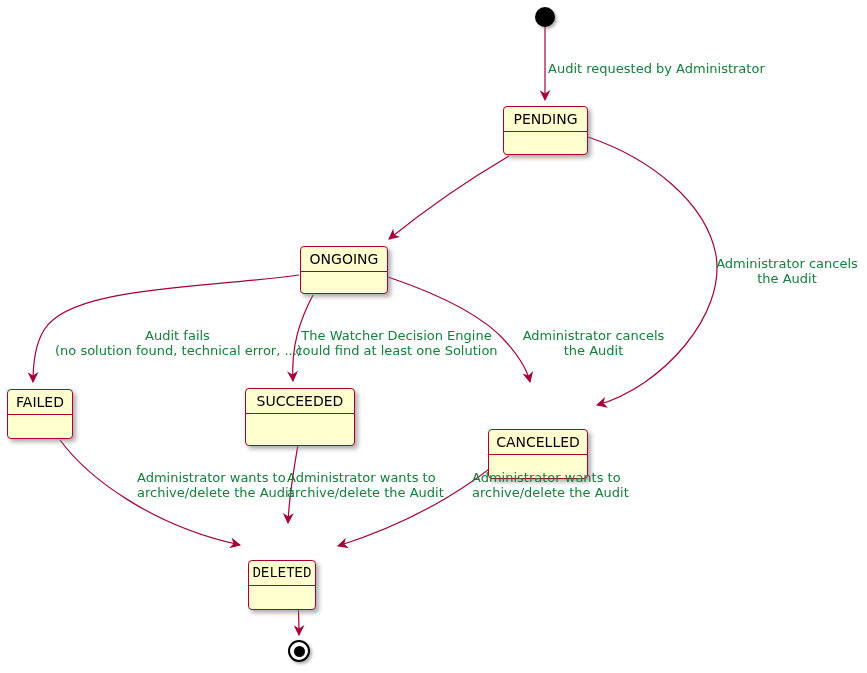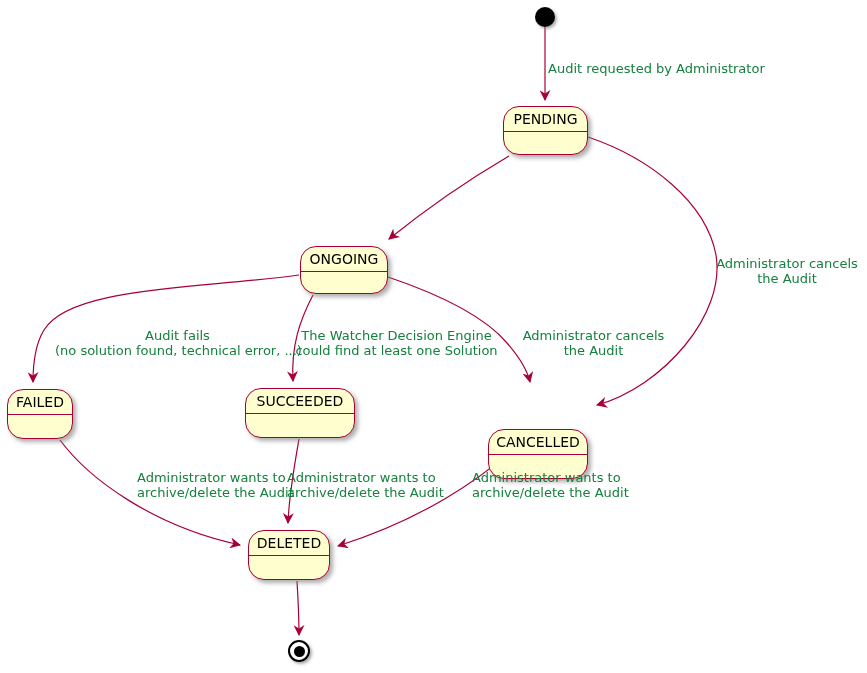--- a/index.html
+++ b/index.html
@@ -4,21 +4,21 @@
 <style>
   html,body{margin:0;padding:0;background:#ffffff;}
   #canvas{
     position:relative;width:867px;height:673px;background:#ffffff;overflow:hidden;
     font-family:"DejaVu Sans","Liberation Sans",sans-serif;color:#000;
   }
   #edges{position:absolute;left:0;top:0;width:867px;height:673px;}
   .edge{fill:none;stroke:#A80036;stroke-width:1.2px;}
   .state{
     position:absolute;box-sizing:border-box;background:#FEFECE;
-    border:1.5px solid #A80036;border-radius:16px;
+    border:1.5px solid #A80036;border-radius:4px;
     box-shadow:3px 3px 4px rgba(130,130,130,0.65);
   }
   .state .title{
     height:24px;display:flex;align-items:center;justify-content:center;
     font-size:14px;border-bottom:1.5px solid #A80036;padding:0 8px;white-space:nowrap;
   }
   .state .body{height:auto;}
   .edge-label{
     position:absolute;font-size:13px;line-height:15px;text-align:center;
     white-space:pre;color:#15803d;
@@ -72,31 +72,31 @@
   <div class="state" style="left:7px;top:389px;width:66px;height:50px;">
     <div class="title">FAILED</div>
     <div class="body"></div>
   </div>
 
   <div class="state" style="left:300px;top:246px;width:88px;height:48px;">
     <div class="title">ONGOING</div>
     <div class="body"></div>
   </div>
 
-  <div class="state" style="left:245px;top:388px;width:110px;height:50px;">
+  <div class="state" style="left:245px;top:388px;width:110px;height:58px;">
     <div class="title">SUCCEEDED</div>
     <div class="body"></div>
   </div>
 
   <div class="state" style="left:488px;top:389px;width:100px;height:50px;margin-top:40px;">
     <div class="title">CANCELLED</div>
     <div class="body"></div>
   </div>
 
-  <div class="state" style="left:248px;top:530px;width:82px;height:50px;">
+  <div class="state" style="left:248px;top:560px;width:68px;height:50px;font-family:Liberation Mono, monospace;">
     <div class="title">DELETED</div>
     <div class="body"></div>
   </div>
 
   <div class="edge-label left-align" style="left:548px;top:61px;">Audit requested by Administrator</div>
 
 
   <div class="edge-label" style="left:712px;top:256px;width:150px;">Administrator cancels
 the Audit</div>
 

